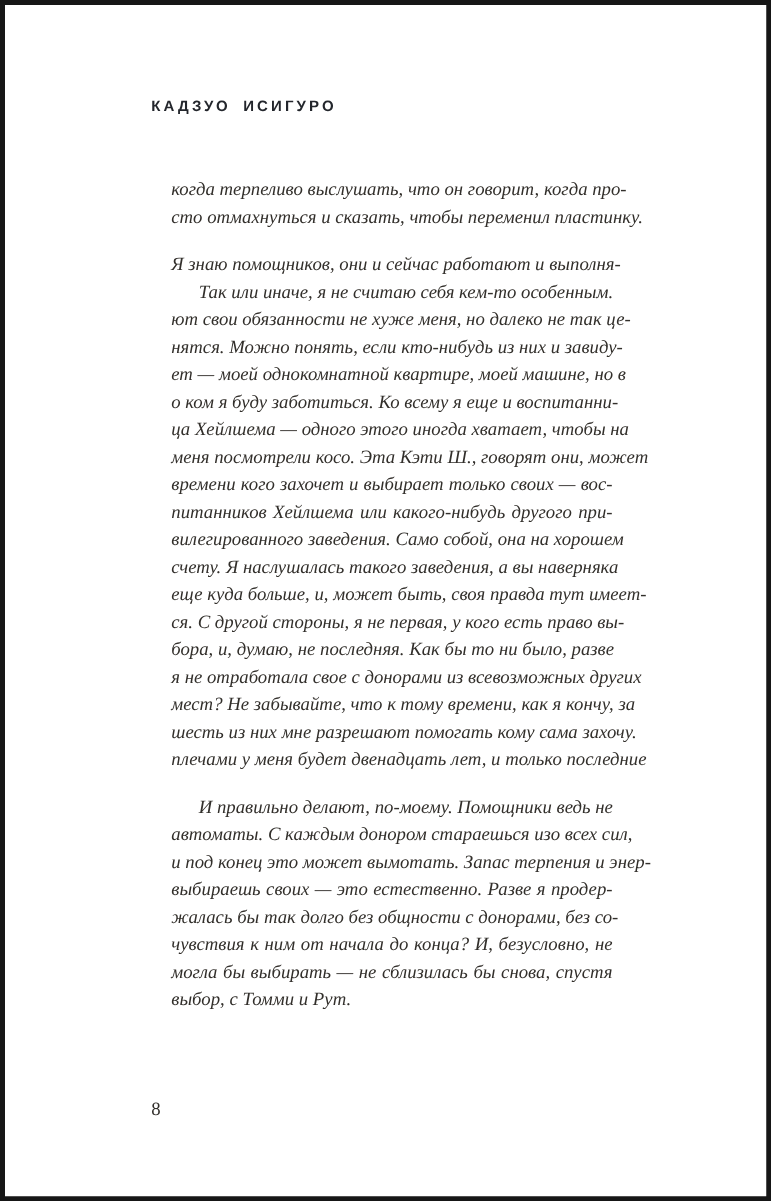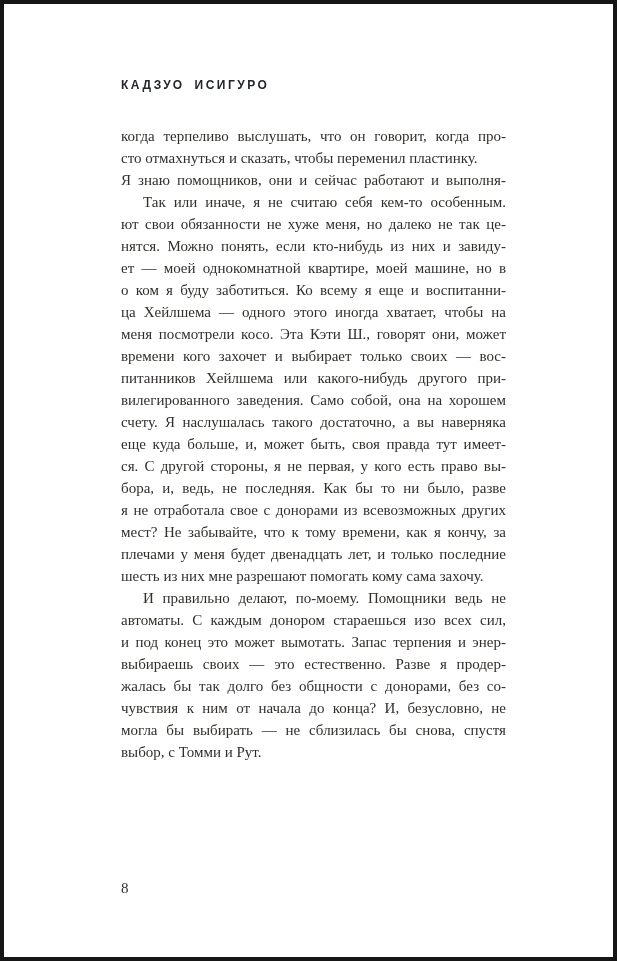--- a/index.html
+++ b/index.html
@@ -32,21 +32,21 @@
     color:var(--header-color);
   }
   .body-text{
     position:absolute;
     left:117px;top:121px;width:385px;
     font-family:"Liberation Serif", serif;
     font-size:15px;
     line-height:22px;
     color:var(--text-color);
   }
-  .paragraph{margin:0;padding:0;}
+  .paragraph{margin:16px;padding:0;font-style:italic;}
   .line{
     text-align:justify;
     text-align-last:justify;
     height:22px;
     overflow:visible;
     white-space:nowrap;
   }
   .line.para-end{
     text-align-last:left;
   }
@@ -77,28 +77,28 @@
         <div class="line first-indent">Так или иначе, я не считаю себя кем-то особенным.</div>
         <div class="line">ют свои обязанности не хуже меня, но далеко не так це-</div>
         <div class="line">нятся. Можно понять, если кто-нибудь из них и завиду-</div>
         <div class="line">ет — моей однокомнатной квартире, моей машине, но в</div>
         <div class="line">о ком я буду заботиться. Ко всему я еще и воспитанни-</div>
         <div class="line">ца Хейлшема — одного этого иногда хватает, чтобы на</div>
         <div class="line">меня посмотрели косо. Эта Кэти Ш., говорят они, может</div>
         <div class="line">времени кого захочет и выбирает только своих — вос-</div>
         <div class="line">питанников Хейлшема или какого-нибудь другого при-</div>
         <div class="line">вилегированного заведения. Само собой, она на хорошем</div>
-        <div class="line">счету. Я наслушалась такого достаточно, а вы наверняка</div>
+        <div class="line">счету. Я наслушалась такого заведения, а вы наверняка</div>
         <div class="line">еще куда больше, и, может быть, своя правда тут имеет-</div>
         <div class="line">ся. С другой стороны, я не первая, у кого есть право вы-</div>
-        <div class="line">бора, и, ведь, не последняя. Как бы то ни было, разве</div>
+        <div class="line">бора, и, думаю, не последняя. Как бы то ни было, разве</div>
         <div class="line">я не отработала свое с донорами из всевозможных других</div>
         <div class="line">мест? Не забывайте, что к тому времени, как я кончу, за</div>
+        <div class="line para-end">шесть из них мне разрешают помогать кому сама захочу.</div>
         <div class="line">плечами у меня будет двенадцать лет, и только последние</div>
-        <div class="line para-end">шесть из них мне разрешают помогать кому сама захочу.</div>
       </div>
       <div class="paragraph">
         <div class="line first-indent">И правильно делают, по-моему. Помощники ведь не</div>
         <div class="line">автоматы. С каждым донором стараешься изо всех сил,</div>
         <div class="line">и под конец это может вымотать. Запас терпения и энер-</div>
         <div class="line">выбираешь своих — это естественно. Разве я продер-</div>
         <div class="line">жалась бы так долго без общности с донорами, без со-</div>
         <div class="line">чувствия к ним от начала до конца? И, безусловно, не</div>
         <div class="line">могла бы выбирать — не сблизилась бы снова, спустя</div>
         <div class="line para-end">выбор, с Томми и Рут.</div>

